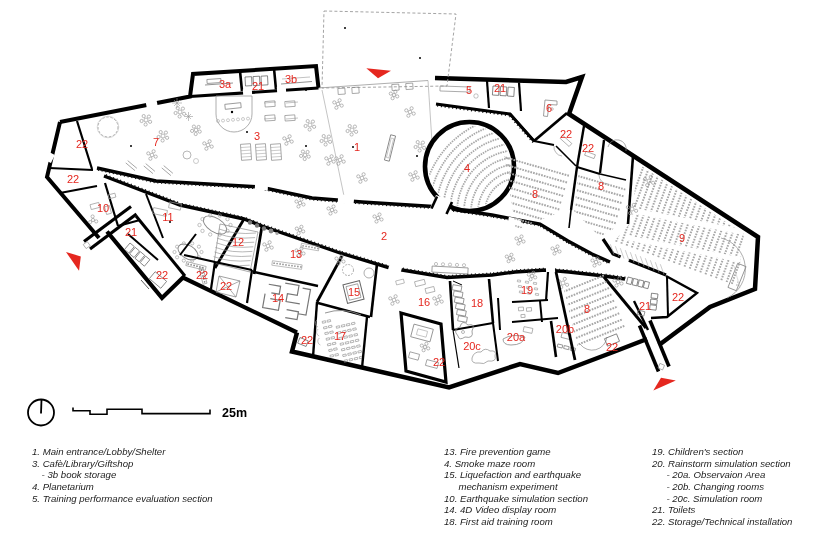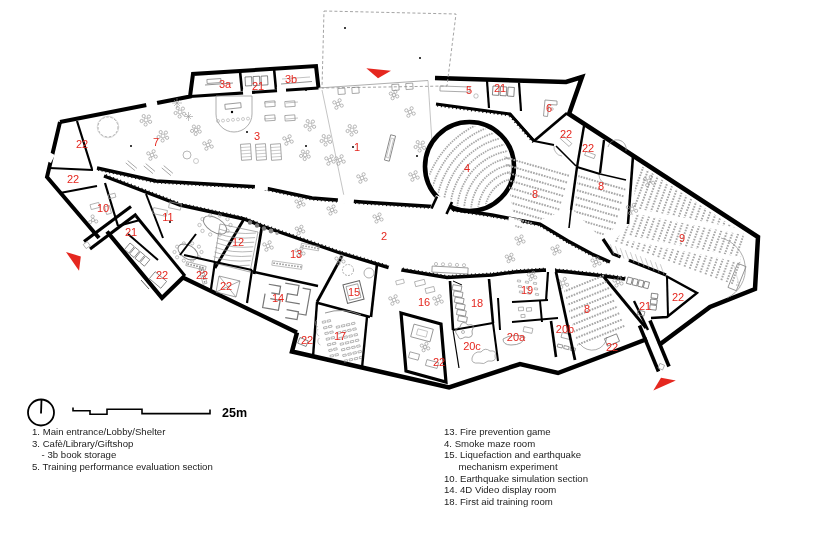--- a/index.html
+++ b/index.html
@@ -1,18 +1,18 @@
 <!DOCTYPE html>
 <html><head>
 <meta charset="utf-8">
 <style>
 html,body{margin:0;padding:0;background:#fff;}
 #page{position:relative;width:818px;height:539px;overflow:hidden;background:#fff;
   font-family:"Liberation Sans", sans-serif;}
-.lc{position:absolute;top:426px;font-size:9.6px;line-height:11.62px;color:#1c1c1c;white-space:pre;}
+.lc{position:absolute;top:446px;font-size:9.6px;line-height:11.62px;color:#1c1c1c;white-space:pre;font-style:italic;}
 </style>
 </head>
 <body>
 <div id="page">
 
 <div style="position:absolute;left:0;top:0"><svg width="818" height="539" viewBox="0 0 818 539">
         <defs>
           <clipPath id="domeclip">
             <circle cx="469.5" cy="166.5" r="41"></circle>
           </clipPath>
@@ -1040,15 +1040,16 @@
           <text x="612" y="351" font-size="11" fill="#e5271f" text-anchor="middle" font-family="Liberation Sans, sans-serif">22</text>
         </g>
         <polygon points="366.3,68.2 391,70.8 378,78.2" fill="#e5271f"></polygon>
         <polygon points="66,252 80.8,256.4 79,270.7" fill="#e5271f"></polygon>
         <polygon points="661,377.8 675.8,380.6 653.3,390.4" fill="#e5271f"></polygon>
         <circle cx="41" cy="412.5" r="13" fill="none" stroke="#000" stroke-width="1.8"></circle>
         <line x1="41.5" y1="399.5" x2="41" y2="413.5" stroke="#000" stroke-width="1.8"></line>
         <polyline points="73,407.5 73,410.8 90,410.8 90,414.2 107,414.2 107,409.2 142,409.2 142,413.6 210,413.6 210,409.6" fill="none" stroke="#000" stroke-width="1.6"></polyline>
         <text x="222" y="417" font-size="12.5" font-weight="bold" fill="#000" font-family="Liberation Sans, sans-serif">25m</text>
       </svg></div>
-<div class="lc" style="left:32px"><div>1. Main entrance/Lobby/Shelter</div><div>3. Cafè/Library/Giftshop</div><div>  - 3b book storage</div><div>5. Training performance evaluation section</div></div>
+<div class="lc" style="left:32px"><div>1. Main entrance/Lobby/Shelter</div><div>3. Cafè/Library/Giftshop</div><div>  - 3b book storage</div><div>4. Planetarium</div><div>5. Training performance evaluation section</div></div>
     <div class="lc" style="left:444px"><div>13. Fire prevention game</div><div>4. Smoke maze room</div><div>15. Liquefaction and earthquake</div><div>   mechanism experiment</div><div>10. Earthquake simulation section</div><div>14. 4D Video display room</div><div>18. First aid training room</div></div>
+    <div class="lc" style="left:652px"><div>19. Children's section</div><div>20. Rainstorm simulation section</div><div>   - 20a. Observaion Area</div><div>   - 20b. Changing rooms</div><div>   - 20c. Simulation room</div><div>21. Toilets</div><div>22. Storage/Technical installation</div></div>
 </div>
 
 </body></html>

